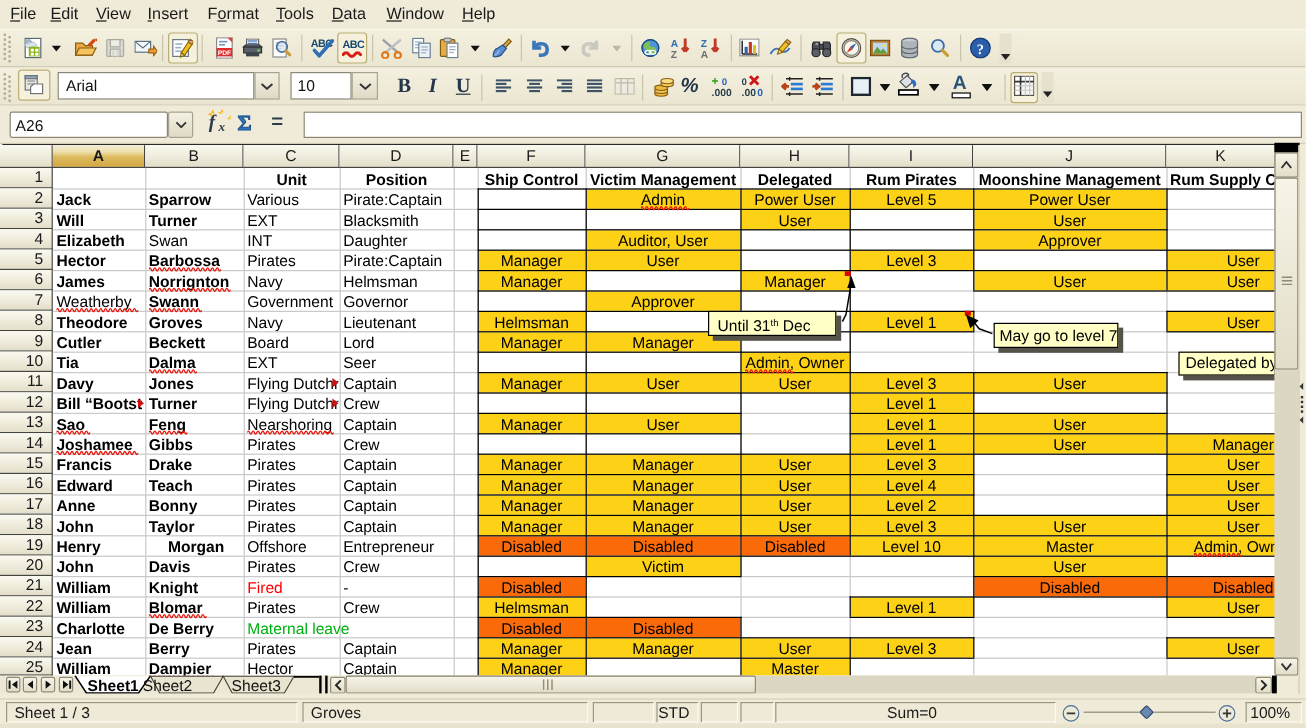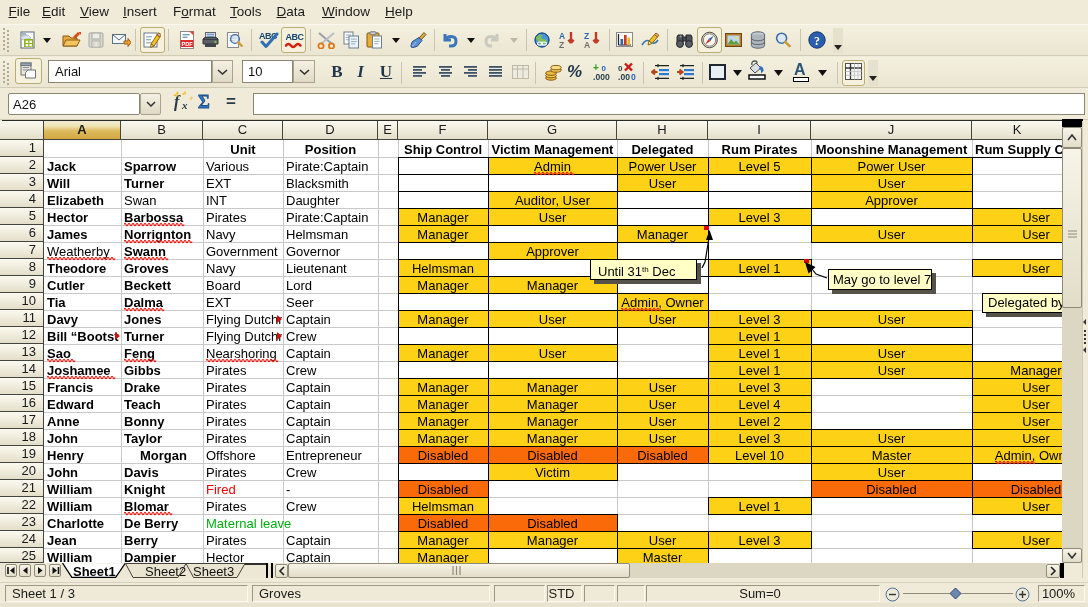--- a/index.html
+++ b/index.html
@@ -871,21 +871,21 @@
     <path d="M2.5 1 L7 4.5 L2.5 8 Z" fill="#111"></path>
   </svg>
 <svg class="ab" style="left:0;top:563px" width="280" height="16" viewBox="0 0 280 16">
     <path d="M62.5 0.5 L125.5 0.5 L115.5 14.5 L72 14.5 Z" fill="#fff" stroke="none"></path>
     <path d="M62.5 0 L72 14.5 L115.5 14.5 L125.5 0" fill="none" stroke="#000" stroke-width="1.3"></path>
     <path d="M125.5 0.5 L186 0.5 L178 14.5 L133 14.5 Z" fill="#E9E4CF" stroke="#44423a"></path>
     <path d="M186 0.5 L245 0.5 L237 14.5 L193.5 14.5 Z" fill="#E9E4CF" stroke="#44423a"></path>
     <path d="M245 1 L266 1" stroke="#000" stroke-width="1.6"></path>
   </svg>
 <div class="ab" style="left:73px;top:564px;font-size:13px;font-weight:bold;color:#000">Sheet1</div>
-<div class="ab" style="left:145px;top:564px;font-size:13px;color:#111">Sheet2</div>
+<div class="ab" style="left:119px;top:564px;font-size:13px;color:#111">Sheet2</div>
 <div class="ab" style="left:193px;top:564px;font-size:13px;color:#111">Sheet3</div>
 <div class="ab" style="left:266px;top:563px;width:2px;height:15px;background:#000"></div>
 <div class="ab" style="left:270.5px;top:563px;width:2px;height:15px;background:#000"></div>
 <div class="ab" style="left:275px;top:564px;width:13px;height:14px;background:linear-gradient(#F7F4E8,#E2DDC8);border:1px solid #8F8B77;border-radius:2px"></div>
 <svg class="ab" style="left:278px;top:566px" width="7" height="10" viewBox="0 0 7 10">
     <path d="M6 1 L2 5 L6 9" fill="none" stroke="#222" stroke-width="1.6"></path>
   </svg>
 <div class="ab" style="left:288px;top:563px;width:758px;height:15px;background:#DCD7C2"></div>
 <div class="ab" style="left:288px;top:563px;width:342px;height:15px;background:linear-gradient(#F7F4E8,#E2DDC8);border:1px solid #8F8B77;border-radius:2px"></div>
 <svg class="ab" style="left:452px;top:566px" width="9" height="9" viewBox="0 0 9 9">

